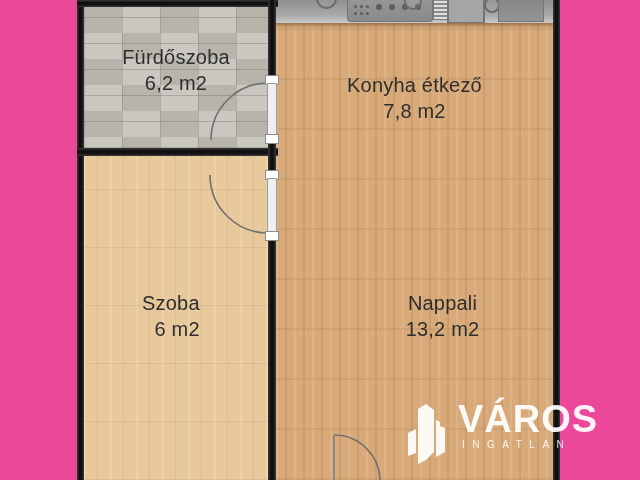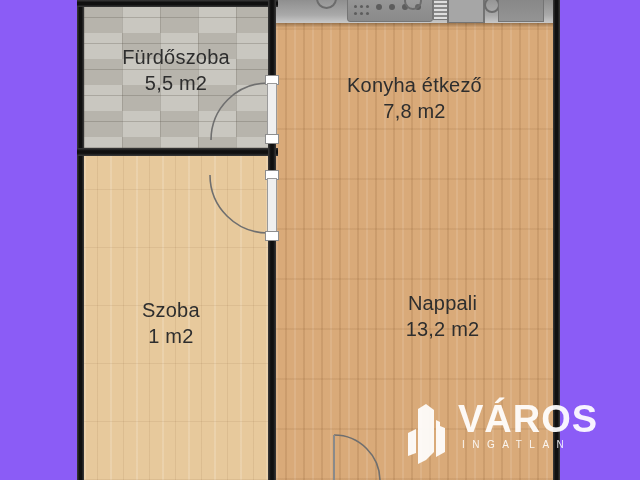--- a/index.html
+++ b/index.html
@@ -1,17 +1,17 @@
 <!DOCTYPE html>
 <html><head>
 <meta charset="utf-8">
 <style>
   html,body{margin:0;padding:0;background:#ffffff;}
   .canvas{
-    position:relative;width:640px;height:480px;background:#8b5cf6;
+    position:relative;width:640px;height:480px;background:#ec4899;
     overflow:hidden;font-family:"Liberation Sans", sans-serif;
   }
   .abs{position:absolute;}
 
   
   .room-bathroom{
     left:84px;top:7px;width:184px;height:141px;
     background-color:#c2bfb7;
     background-image:
       repeating-linear-gradient(0deg, rgba(90,85,75,.28) 0 1px, rgba(0,0,0,0) 1px 26px),
@@ -119,29 +119,29 @@
   <div class="abs door-cap" style="left:265px;top:75px;width:12px;height:8px;"></div>
   <div class="abs door-panel" style="left:267px;top:83px;width:8px;height:51px;"></div>
   <div class="abs door-cap" style="left:265px;top:134px;width:12px;height:8px;"></div>
 
   <div class="abs door-cap" style="left:265px;top:170px;width:12px;height:8px;"></div>
   <div class="abs door-panel" style="left:267px;top:178px;width:8px;height:53px;"></div>
   <div class="abs door-cap" style="left:265px;top:231px;width:12px;height:8px;"></div>
 
   <div class="abs room-label" style="left:84px;top:44px;width:184px;">
     <div class="ln">Fürdőszoba</div>
-    <div class="ln">5,5 m2</div>
+    <div class="ln">6,2 m2</div>
   </div>
   <div class="abs room-label" style="left:276px;top:72px;width:277px;">
     <div class="ln">Konyha étkező</div>
     <div class="ln">7,8 m2</div>
   </div>
-  <div class="abs room-label" style="left:142px;top:290px;text-align:center;margin-top:7px;">
+  <div class="abs room-label" style="left:142px;top:290px;text-align:right;">
     <div class="ln">Szoba</div>
-    <div class="ln">1 m2</div>
+    <div class="ln">6 m2</div>
   </div>
   <div class="abs room-label" style="left:276px;top:290px;width:333px;">
     <div class="ln">Nappali</div>
     <div class="ln">13,2 m2</div>
   </div>
 
   <div class="abs" style="left:402px;top:396px;width:240px;height:80px;">
     <svg class="abs" style="left:0;top:0;" width="52" height="72" viewBox="0 0 52 72">
       <g fill="rgba(255,255,255,0.92)">
         <polygon points="6,37 14,33 14,57 6,60"></polygon>

